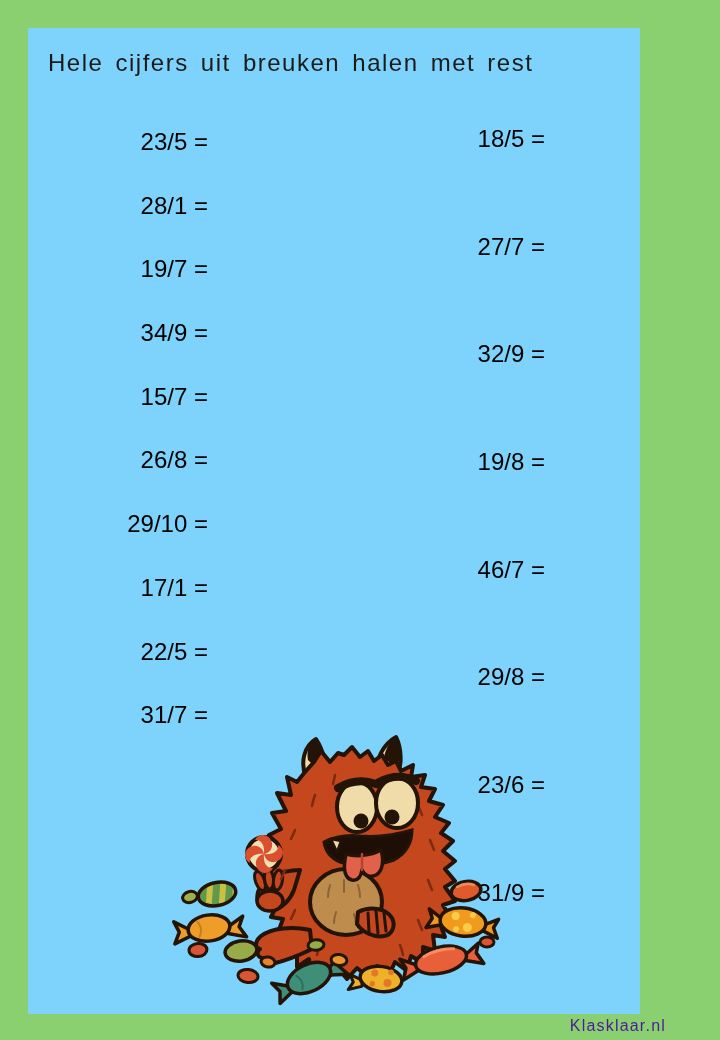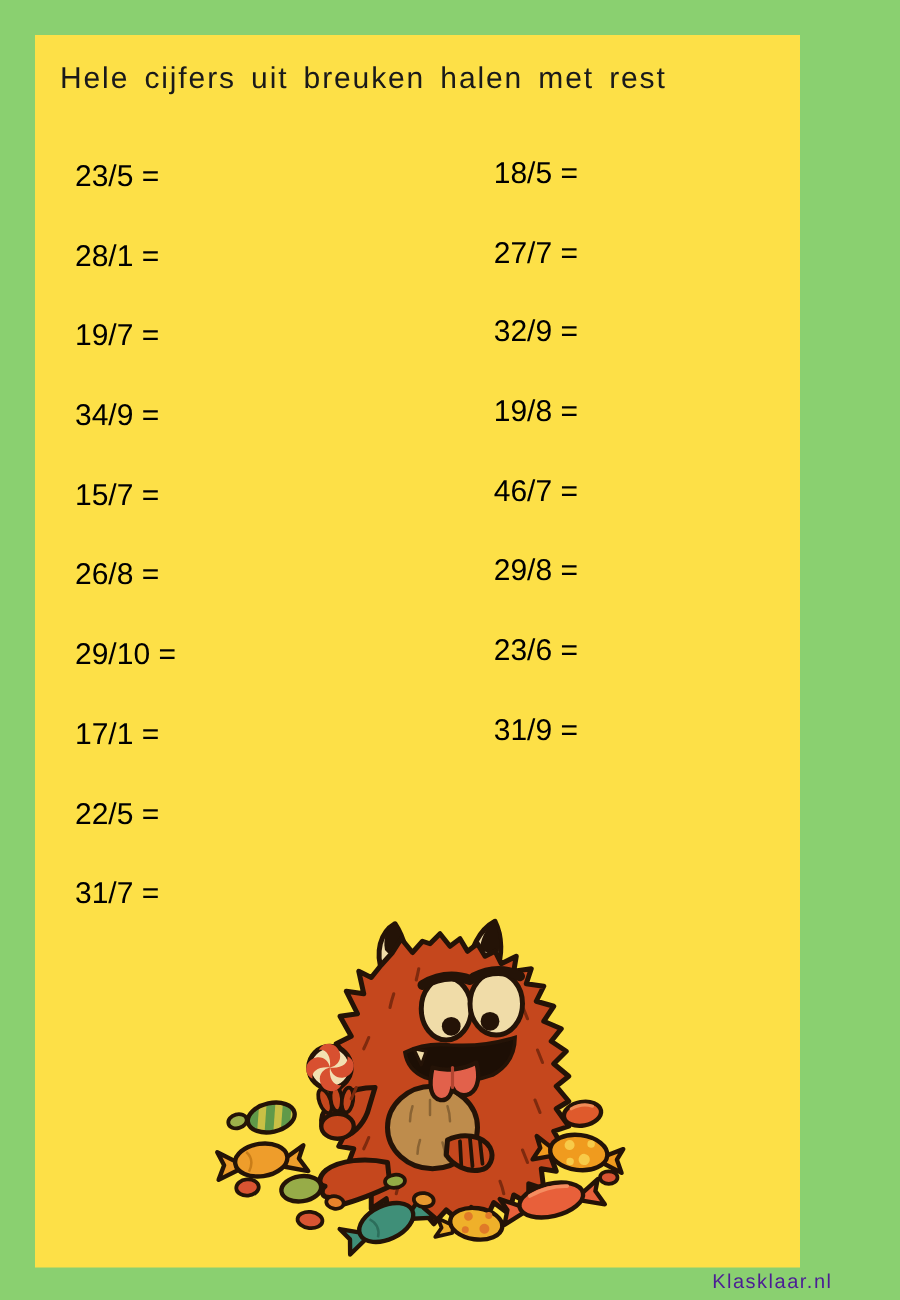--- a/index.html
+++ b/index.html
@@ -3,35 +3,35 @@
 <meta charset="utf-8">
 <style>
   html,body{margin:0;padding:0;}
   body{
     width:720px;height:1040px;position:relative;overflow:hidden;
     background:#8AD070;
     font-family:"Liberation Sans", sans-serif;
   }
   .sheet{
     position:absolute;left:28px;top:28px;width:612px;height:986px;
-    background:#fde047;
+    background:#7dd3fc;
   }
   .title{
     position:absolute;left:48px;top:46px;
     font-size:24px;line-height:34px;color:#1a1a1a;
     letter-spacing:1.5px;word-spacing:4px;font-weight:normal;
     white-space:nowrap;
   }
   .col{
     position:absolute;display:flex;flex-direction:column;
   }
   .col-left{left:60px;top:110px;width:148px;}
-  .col-right{left:395px;top:107px;width:150px;}
+  .col-right{left:395px;top:107px;width:150px;gap:44px;}
   .exr{
-    height:63.7px;line-height:63.7px;
+    height:63.7px;line-height:63.7px;text-align:right;
     font-size:24px;color:#000;white-space:nowrap;
   }
   .monster-wrap{position:absolute;left:160px;top:720px;width:360px;height:290px;}
   .watermark{
     position:absolute;top:1013px;right:54px;height:27px;line-height:26px;
     font-size:16px;letter-spacing:1.2px;color:#4c1d95;white-space:nowrap;
   }
 </style>
 </head>
 <body>

